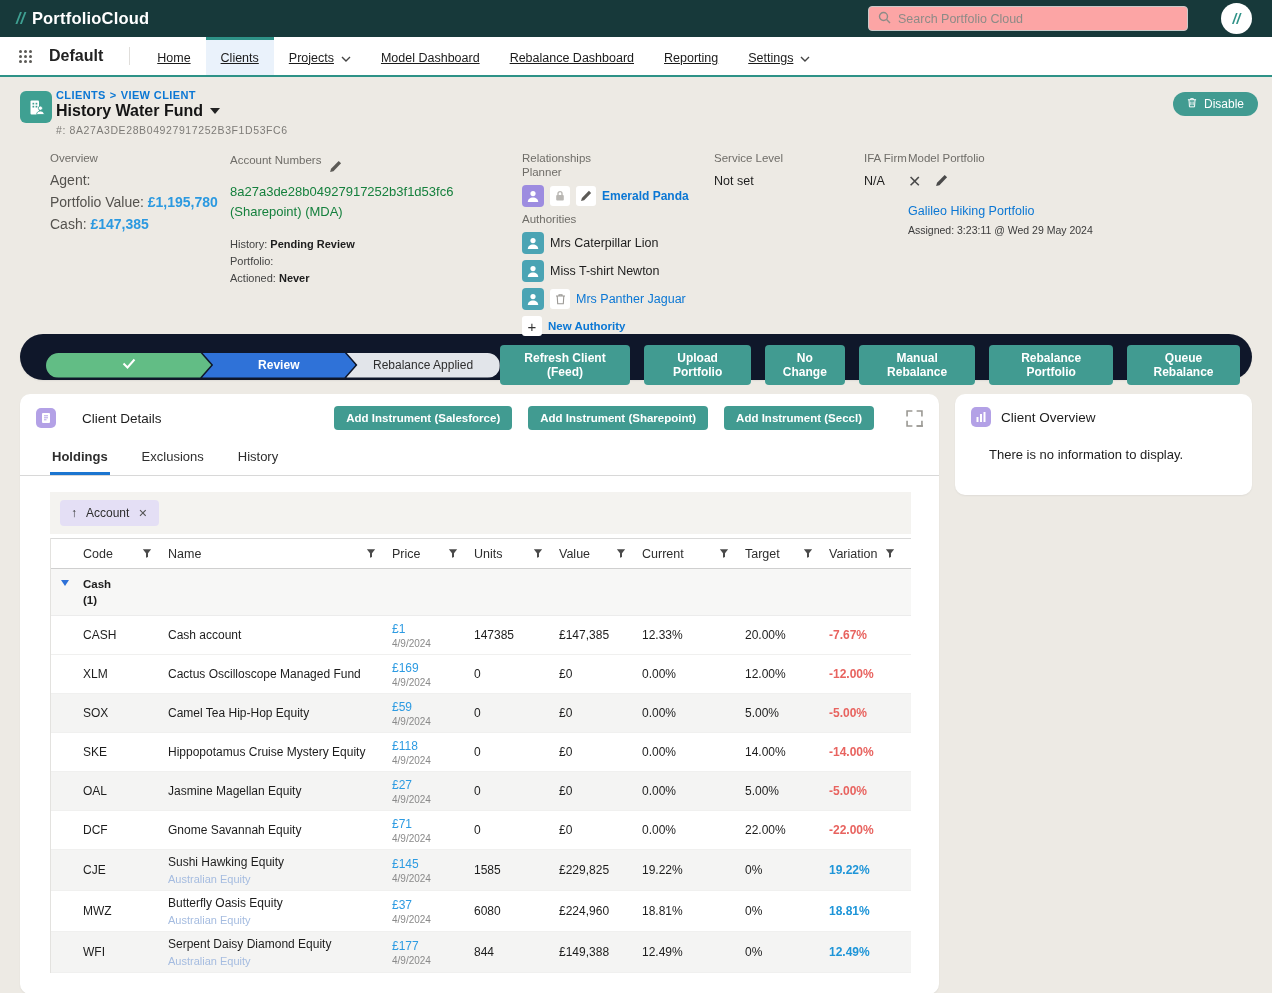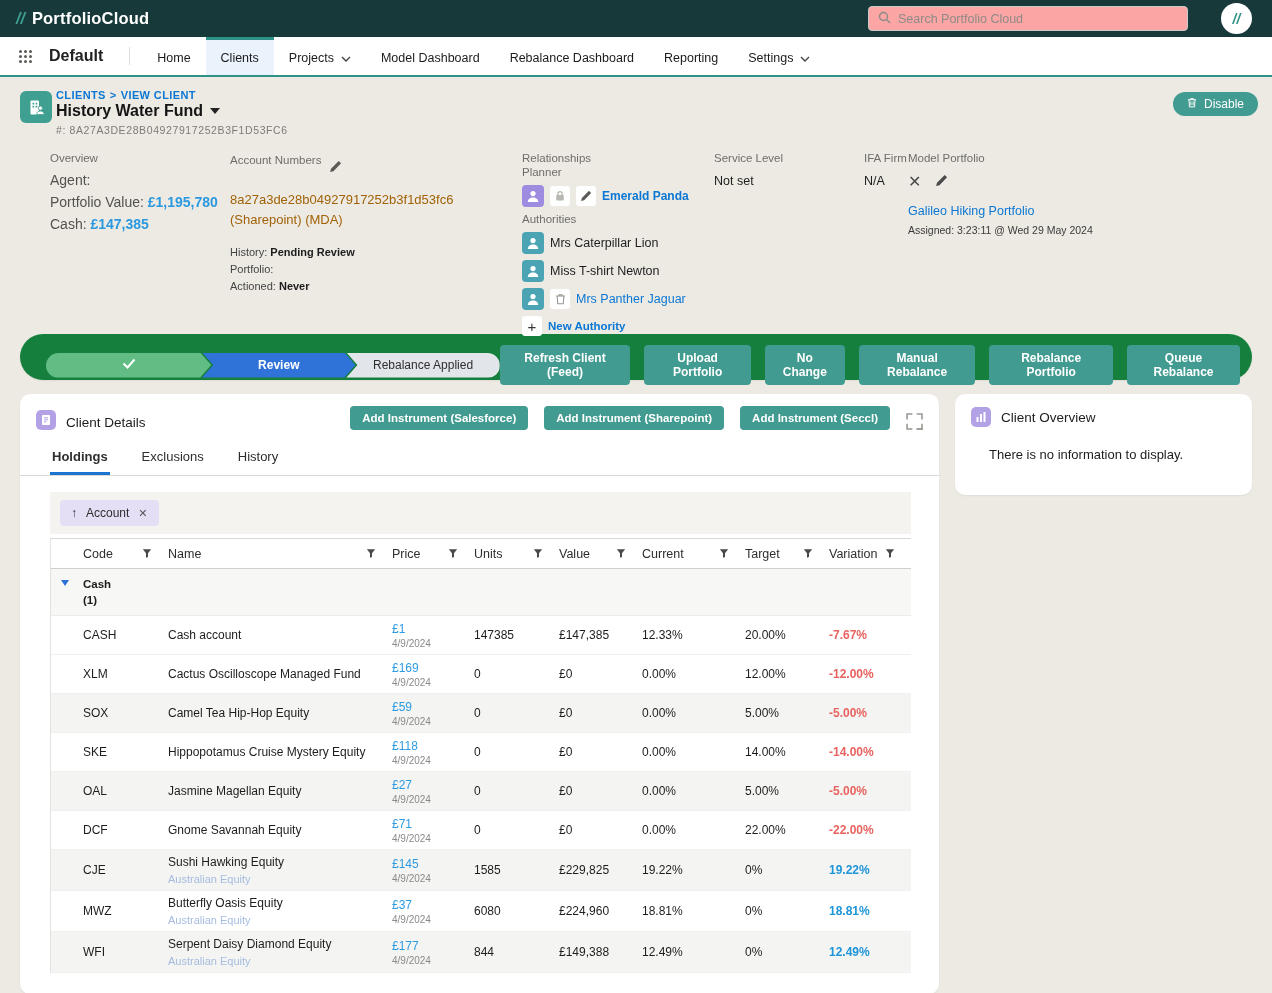--- a/index.html
+++ b/index.html
@@ -18,75 +18,75 @@
   .search-wrap input { border: none; outline: none; flex: 1; font-size: 12.5px; color: #333; font-family: inherit; background: transparent; }
   .search-wrap input::placeholder { color: #8d8b87; }
   .avatar { margin-left: 33px; width: 31px; height: 31px; border-radius: 50%; background: #fff; color: #2f9287;
     display: flex; align-items: center; justify-content: center; font-weight: bold; font-style: italic; font-size: 14px; cursor: pointer; }
   
   .navbar { height: 40px; background: #fff; border-bottom: 2px solid #2e9287; display: flex; align-items: stretch; padding-left: 18px; }
   .waffle { align-self: center; margin-right: 16px; cursor: pointer; display: flex; }
   .app-name { align-self: center; font-size: 16px; font-weight: bold; color: #222; padding-right: 26px; margin-right: 12px; border-right: 1px solid #e0dedb; }
   .nav-tabs { display: flex; align-items: stretch; }
   .nav-tab { display: flex; align-items: center; gap: 7px; padding: 0 15px; font-size: 12.5px; color: #1b1b1b;
-    border-top: 3px solid transparent; cursor: pointer; }
+    border-top: 3px solid transparent; cursor: pointer; text-decoration: underline; }
   .nav-tab.active { background: #eaf2fb; border-top-color: #2e9287; }
   
   .client-head { position: relative; height: 257px; }
   .crumb-icon { position: absolute; left: 20px; top: 14px; width: 32px; height: 32px; border-radius: 6px;
     background: #3fa092; display: flex; align-items: center; justify-content: center; }
   .breadcrumb { position: absolute; left: 56px; top: 12px; font-size: 11px; font-weight: bold; color: #0b77d4; letter-spacing: .4px; }
   .breadcrumb a { color: #0b77d4; text-decoration: none; cursor: pointer; }
   .crumb-sep { margin: 0 4px; }
   .page-title { position: absolute; left: 56px; top: 25px; font-size: 16px; font-weight: bold; color: #151515;
     display: flex; align-items: center; gap: 7px; }
   .title-caret { width: 0; height: 0; border-left: 5px solid transparent; border-right: 5px solid transparent; border-top: 6px solid #222; cursor: pointer; }
   .client-id { position: absolute; left: 56px; top: 47px; font-size: 10.5px; color: #7d7b77; letter-spacing: .6px; }
   .disable-btn { position: absolute; right: 14px; top: 15px; background: #419b91; color: #fff; font-size: 12px;
     border: none; border-radius: 13px; padding: 5px 14px; display: flex; align-items: center; gap: 7px; cursor: pointer; font-family: inherit; }
   .f-col { position: absolute; top: 75px; }
   .f-label { font-size: 11.5px; color: #6f6d68; margin-bottom: 8px; }
   .ov-line { font-size: 14px; color: #54524e; margin-bottom: 6px; }
   .ov-line .blue-val { color: #2b99e0; font-weight: bold; }
   .acct-label-row { display: flex; align-items: center; gap: 8px; }
-  .acct-num { font-size: 13px; color: #a16207; line-height: 20px; margin-top: 8px; }
+  .acct-num { font-size: 13px; color: #15803d; line-height: 20px; margin-top: 0; }
   .acct-status { margin-top: 14px; font-size: 11px; color: #444; line-height: 17px; }
   .acct-status b { color: #1d1d1d; }
   .rel-sub { font-size: 11.5px; color: #6f6d68; margin: 2px 0 7px; }
   .rel-row { display: flex; align-items: center; gap: 6px; margin-bottom: 6px; }
   .avatar-sq { width: 22px; height: 22px; border-radius: 4px; display: flex; align-items: center; justify-content: center; flex: 0 0 auto; }
   .avatar-sq.purple { background: #9d8ce0; }
   .avatar-sq.teal { background: #4ba4b4; }
   .icon-box { width: 20px; height: 20px; background: #fff; border-radius: 3px; display: flex; align-items: center; justify-content: center; cursor: pointer; }
   .link { color: #0b77d4; font-size: 12px; text-decoration: none; cursor: pointer; }
   .plain-name { font-size: 12.5px; color: #1d1d1d; }
   .plus-box { width: 20px; height: 20px; background: #fff; border-radius: 3px; display: flex; align-items: center; justify-content: center;
     font-size: 15px; color: #333; cursor: pointer; }
   .f-value { font-size: 12.5px; color: #1d1d1d; margin-top: 10px; }
   .mp-icons { display: flex; align-items: center; gap: 14px; margin: 9px 0 10px; }
   .mp-x { font-size: 16px; color: #4a4a4a; cursor: pointer; line-height: 1; }
   .mp-assigned { font-size: 10.5px; color: #3b3b3b; margin-top: 5px; }
   
-  .stepper-card { margin: 0 20px; height: 46px; background: #15803d; border-radius: 24px;
+  .stepper-card { margin: 0 20px; height: 46px; background: #0f172a; border-radius: 24px;
     display: flex; align-items: center; padding: 16px 12px 0 26px; box-shadow: 0 1px 2px rgba(0,0,0,.06); }
   .stepper { display: flex; height: 25px; border-radius: 13px; overflow: hidden; }
   .seg { height: 25px; display: flex; align-items: center; justify-content: center; font-size: 12px; font-weight: bold; cursor: pointer; }
   .seg.done { width: 180px; background: #62bd85; color: #fff;
     clip-path: polygon(0 0, calc(100% - 11px) 0, 100% 50%, calc(100% - 11px) 100%, 0 100%); }
   .seg.current { width: 167px; background: #2f72d8; color: #fff; margin-left: -9px;
     clip-path: polygon(0 0, calc(100% - 11px) 0, 100% 50%, calc(100% - 11px) 100%, 0 100%, 11px 50%); }
   .seg.upcoming { width: 167px; background: #e2e5ea; color: #2e2e2e; font-weight: normal; margin-left: -9px;
     clip-path: polygon(0 0, 100% 0, 100% 100%, 0 100%, 11px 50%); }
   .action-btns { margin-left: auto; display: flex; gap: 14px; }
   .abtn { background: #419b91; color: #fff; font-size: 12px; font-weight: bold; border: none; border-radius: 4px;
     padding: 6px 12px; cursor: pointer; font-family: inherit; }
   
   .main-row { display: flex; gap: 16px; margin: 14px 20px 0; align-items: flex-start; }
   .card-left { flex: 1; background: #fff; border-radius: 10px; min-height: 600px; box-shadow: 0 1px 2px rgba(0,0,0,.06); }
-  .cd-header { display: flex; align-items: flex-end; padding: 12px 16px 8px; }
+  .cd-header { display: flex; align-items: center; padding: 12px 16px 8px; gap: 16px; }
   .sq-icon { width: 20px; height: 20px; border-radius: 5px; background: #b3a1e6; display: flex; align-items: center; justify-content: center; flex: 0 0 auto; }
   .cd-title { font-size: 13.5px; color: #1d1d1d; margin-left: 10px; }
   .add-btns { margin-left: auto; display: flex; gap: 16px; }
   .expand-btn { margin-left: 16px; cursor: pointer; display: flex; }
   .tabs-row { display: flex; gap: 30px; padding: 4px 30px 0; border-bottom: 1px solid #d8d8d8; }
   .tab { font-size: 13px; color: #2e2e2e; padding: 7px 2px 8px; cursor: pointer; border-bottom: 3px solid transparent; }
   .tab.active { font-weight: bold; border-bottom-color: #1b75d0; }
   .chip-bar { margin: 16px 28px 4px 30px; background: #f4f3f0; padding: 8px 10px; }
   .sort-chip { display: inline-flex; align-items: center; gap: 9px; background: #e4dff5; border-radius: 4px;
     padding: 6px 11px; font-size: 12px; color: #2e2e2e; cursor: pointer; }

